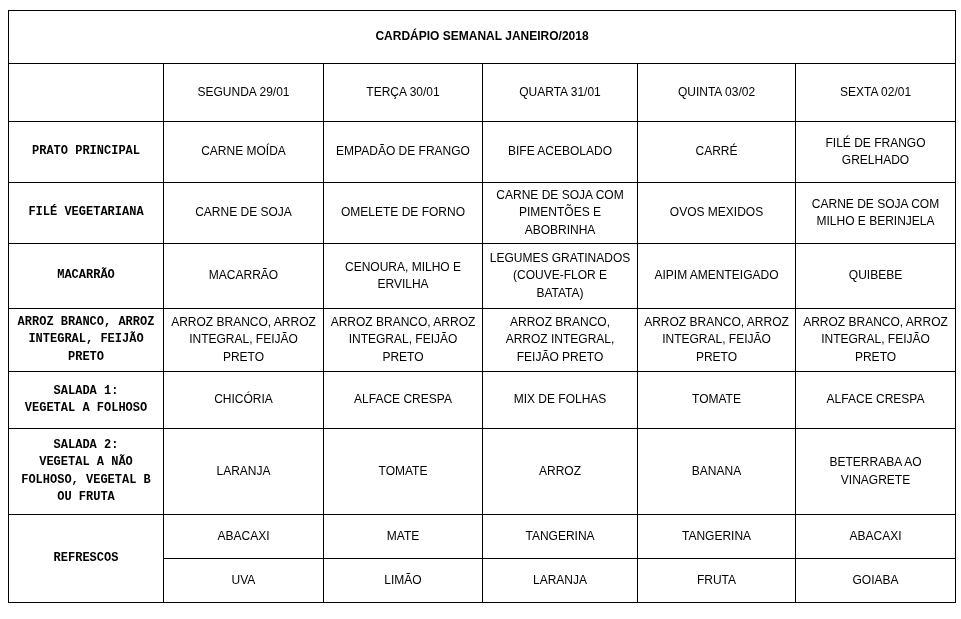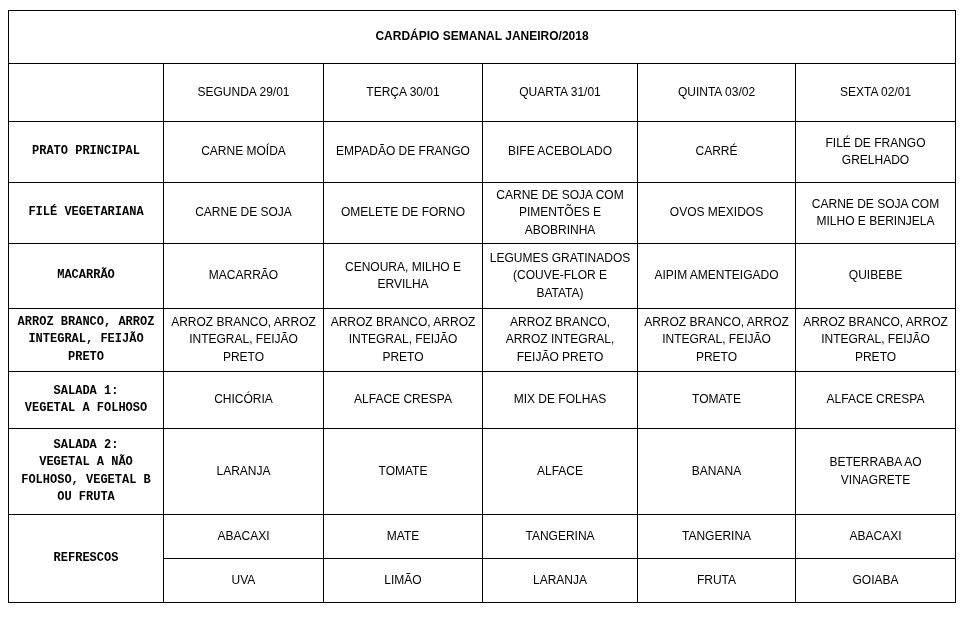--- a/index.html
+++ b/index.html
@@ -113,21 +113,21 @@
     <td>MIX DE FOLHAS</td>
     <td>TOMATE</td>
     <td>ALFACE CRESPA</td>
   </tr>
 
   <tr style="height:86px">
     <td class="row-label">SALADA 2:
 VEGETAL A NÃO FOLHOSO, VEGETAL B OU FRUTA</td>
     <td>LARANJA</td>
     <td>TOMATE</td>
-    <td>ALFACE</td>
+    <td>ARROZ</td>
     <td>BANANA</td>
     <td>BETERRABA AO VINAGRETE</td>
   </tr>
 
   <tr style="height:44px">
     <td class="row-label" rowspan="2">REFRESCOS</td>
     <td>ABACAXI</td>
     <td>MATE</td>
     <td>TANGERINA</td>
     <td>TANGERINA</td>

